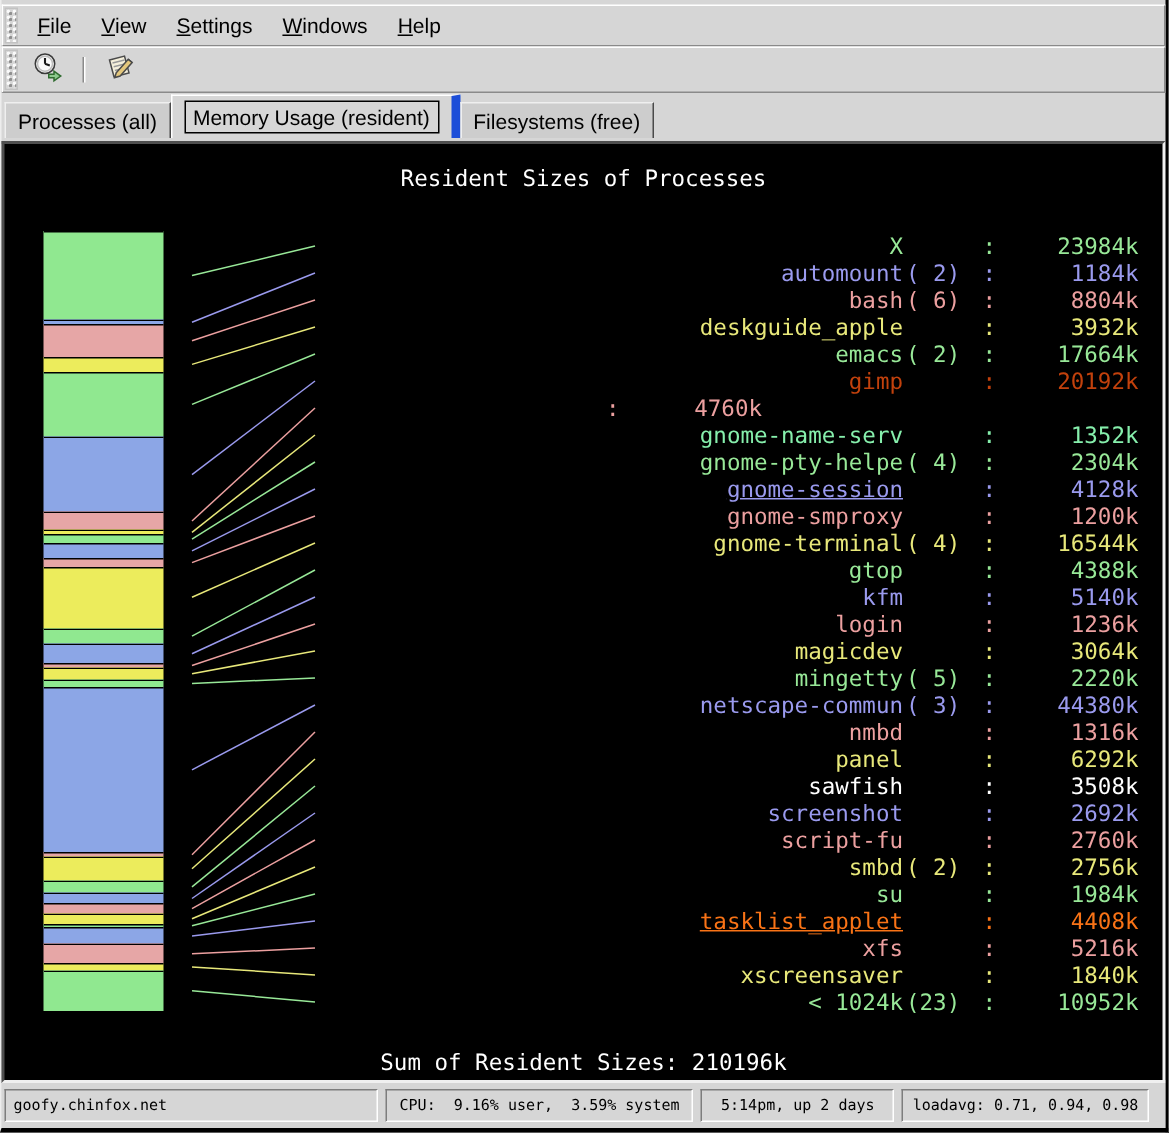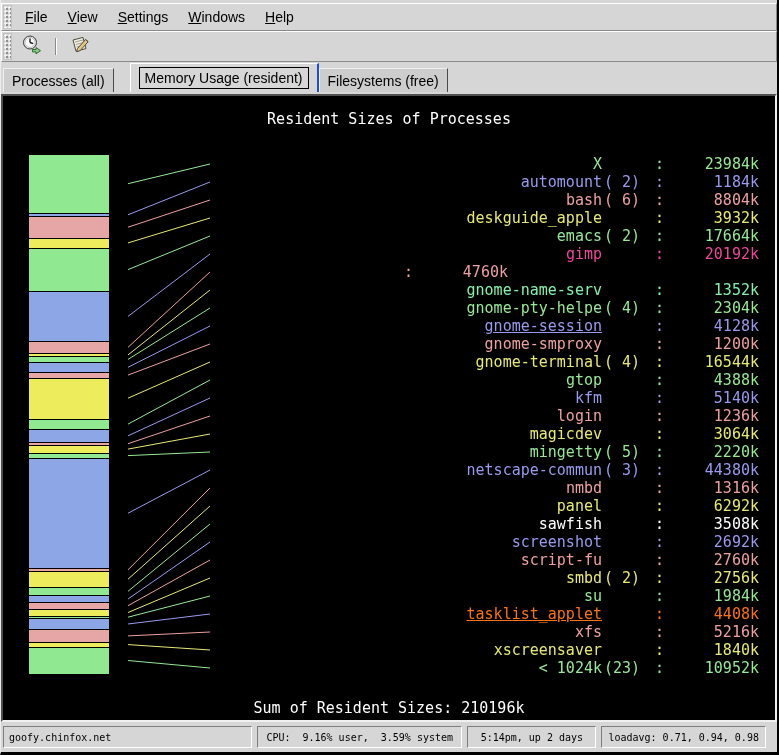--- a/index.html
+++ b/index.html
@@ -37,21 +37,21 @@
   
   .tabs{display:flex;align-items:flex-end;height:30px;padding-left:2px;position:relative;}
   .tab{
     background:#cdcdcd;height:24px;display:flex;align-items:center;
     padding:0 8px;font-size:14px;color:#000;
     border-top:1px solid #efefef;border-left:1px solid #efefef;
     border-right:1px solid #4a4a4a;cursor:default;white-space:pre;
   }
   .tab.active{
     background:#d6d6d6;height:29px;
-    border-top:1px solid #fff;border-left:1px solid #fff;border-right:2px solid #1d4ed8;margin-left:16px;
+    border-top:1px solid #fff;border-left:1px solid #fff;border-right:6px solid #1d4ed8;
   }
   .tab.active .tab-label{border:1px solid #000;padding:2px 5px;}
   .tab-label{white-space:pre;}
   
   .chart-panel{
     position:absolute;left:0;right:0;top:94px;height:628px;background:#000;
     border:2px solid;border-color:#4f4f4f #f0f0f0 #f0f0f0 #4f4f4f;
   }
   .chart-inner{position:absolute;left:0;top:0;right:0;bottom:0;
     font-family:"DejaVu Sans Mono",monospace;font-size:15px;color:#fff;}
@@ -227,21 +227,21 @@
             <span class="pr-count"></span>
             <span class="pr-colon">:</span>
             <span class="pr-value">3932k</span>
           </div>
           <div class="proc-row" style="color: rgb(152, 232, 152);">
             <span class="pr-name">emacs</span>
             <span class="pr-count">( 2)</span>
             <span class="pr-colon">:</span>
             <span class="pr-value">17664k</span>
           </div>
-          <div class="proc-row" style="color: #ec4899;">
+          <div class="proc-row" style="color: #c2410c;">
             <span class="pr-name">gimp</span>
             <span class="pr-count"></span>
             <span class="pr-colon">:</span>
             <span class="pr-value">20192k</span>
           </div>
           <div class="proc-row" style="color: rgb(236, 160, 160);">
             <span class="pr-count"></span>
             <span class="pr-colon">:</span>
             <span class="pr-value">4760k</span>
           </div>

